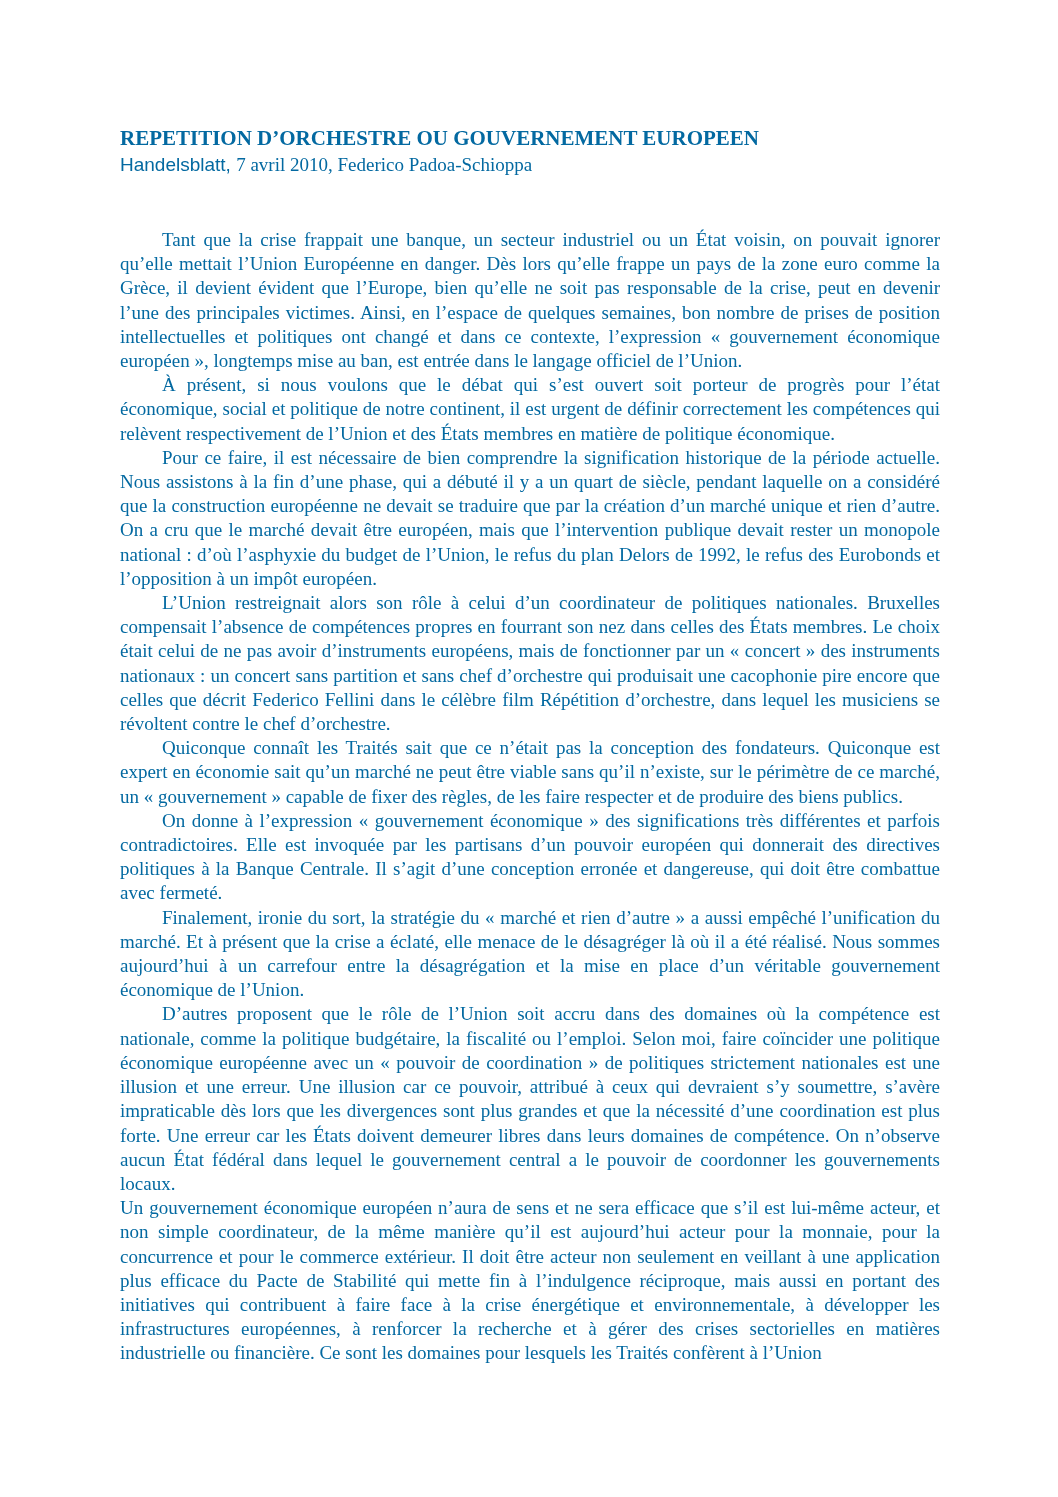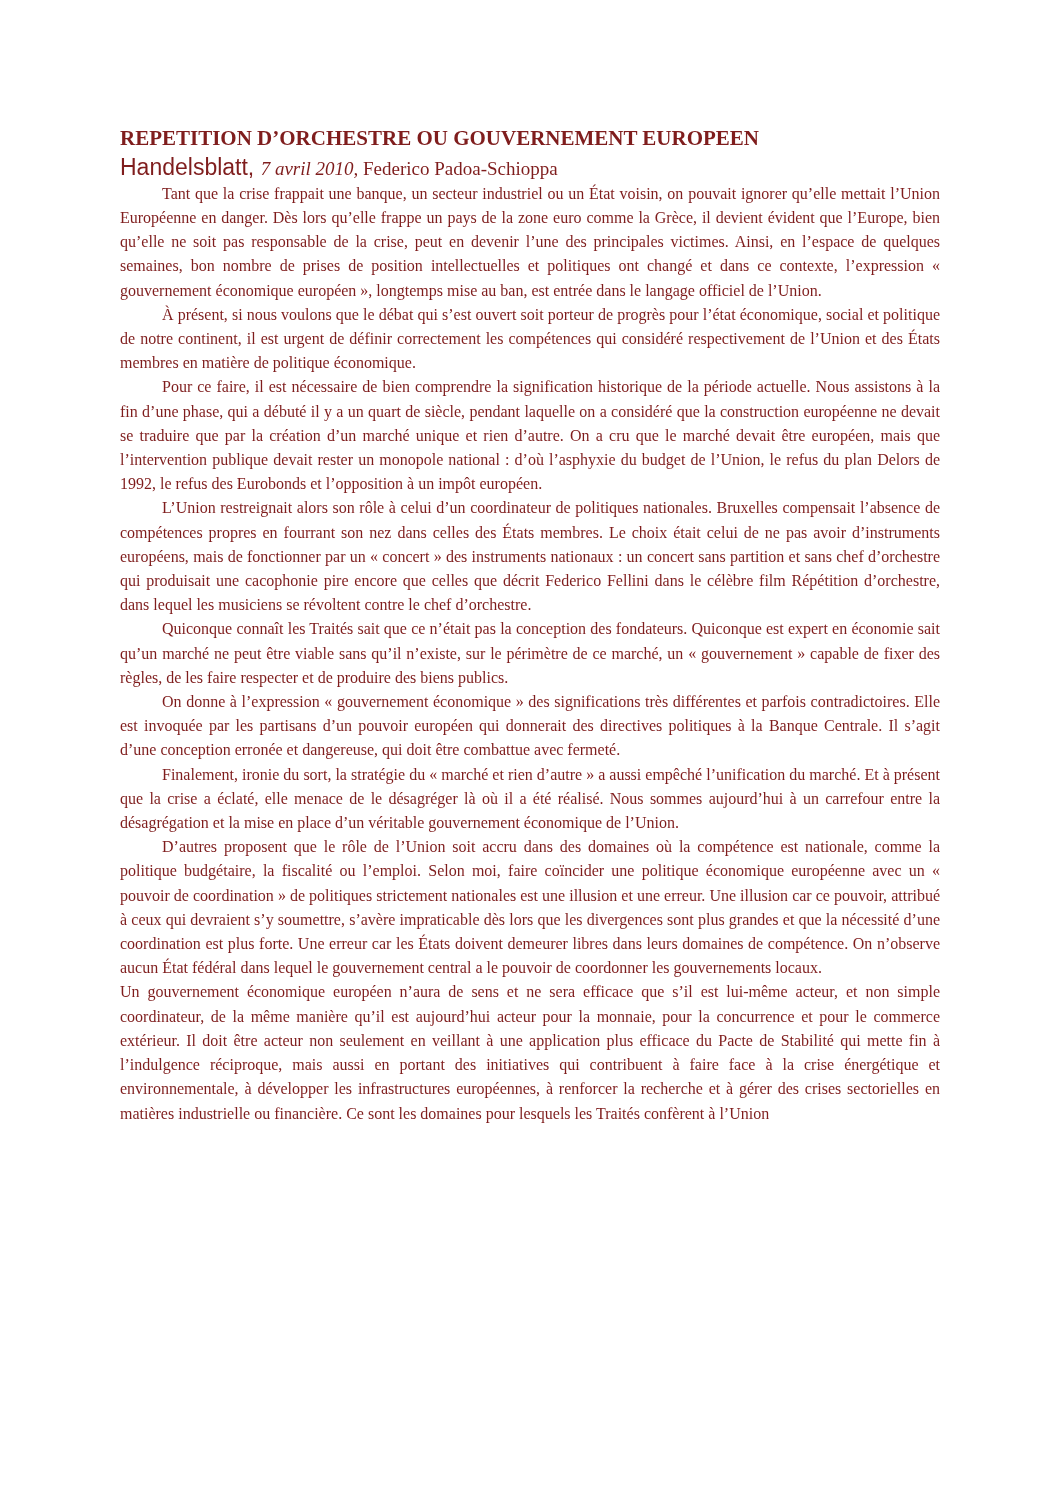--- a/index.html
+++ b/index.html
@@ -7,67 +7,67 @@
     padding: 0;
     background: #ffffff;
   }
   .page {
     position: relative;
     width: 1058px;
     height: 1497px;
     background: #ffffff;
     box-sizing: border-box;
     padding: 126px 118px 0 120px;
-    color: #7f1d1d;
+    color: #0369a1;
     font-family: "Liberation Serif", serif;
     overflow: hidden;
   }
   .title {
     margin: 0;
     font-size: 21px;
     font-weight: bold;
     line-height: 1.2;
     font-family: "Liberation Serif", serif;
   }
   .byline {
     margin: 3px 0 0 0;
     font-size: 19px;
     line-height: 1.2;
   }
   .byline .source {
     font-family: "Liberation Sans", sans-serif;
-    font-size: 23px;
+    font-size: 19px;
   }
   .byline .date {
-    font-style: italic;
   }
   .doc-body {
+    margin-top: 51px;
     text-align: justify;
-    font-size: 16px;
+    font-size: 19px;
     line-height: 24.2px;
   }
   .para {
     margin: 0;
     padding: 0;
   }
   .para.indent {
     text-indent: 42px;
   }
   .italic {
   }
 </style>
 </head>
 <body>
 
 <div class="page">
   <h1 class="title">REPETITION D’ORCHESTRE OU GOUVERNEMENT EUROPEEN</h1>
   <p class="byline"><span class="source">Handelsblatt, </span><span class="date">7 avril 2010, </span><span class="author">Federico Padoa-Schioppa</span></p>
   <div class="doc-body">
       <p class="para indent"><span>Tant que la crise frappait une banque, un secteur industriel ou un État voisin, on pouvait ignorer qu’elle mettait l’Union Européenne en danger. Dès lors qu’elle frappe un pays de la zone euro comme la Grèce, il devient évident que l’Europe, bien qu’elle ne soit pas responsable de la crise, peut en devenir l’une des principales victimes. Ainsi, en l’espace de quelques semaines, bon nombre de prises de position intellectuelles et politiques ont changé et dans ce contexte, l’expression « gouvernement économique européen », longtemps mise au ban, est entrée dans le langage officiel de l’Union.</span></p>
-      <p class="para indent"><span>À présent, si nous voulons que le débat qui s’est ouvert soit porteur de progrès pour l’état économique, social et politique de notre continent, il est urgent de définir correctement les compétences qui considéré respectivement de l’Union et des États membres en matière de politique économique.</span></p>
+      <p class="para indent"><span>À présent, si nous voulons que le débat qui s’est ouvert soit porteur de progrès pour l’état économique, social et politique de notre continent, il est urgent de définir correctement les compétences qui relèvent respectivement de l’Union et des États membres en matière de politique économique.</span></p>
       <p class="para indent"><span>Pour ce faire, il est nécessaire de bien comprendre la signification historique de la période actuelle. Nous assistons à la fin d’une phase, qui a débuté il y a un quart de siècle, pendant laquelle on a considéré que la construction européenne ne devait se traduire que par la création d’un marché unique et rien d’autre. On a cru que le marché devait être européen, mais que l’intervention publique devait rester un monopole national : d’où l’asphyxie du budget de l’Union, le refus du plan Delors de 1992, le refus des </span><span class="italic">Eurobonds</span><span> et l’opposition à un impôt européen.</span></p>
       <p class="para indent"><span>L’Union restreignait alors son rôle à celui d’un coordinateur de politiques nationales. Bruxelles compensait l’absence de compétences propres en fourrant son nez dans celles des États membres. Le choix était celui de ne pas avoir d’instruments européens, mais de fonctionner par un « concert » des instruments nationaux : un concert sans partition et sans chef d’orchestre qui produisait une cacophonie pire encore que celles que décrit Federico Fellini dans le célèbre film </span><span class="italic">Répétition d’orchestre</span><span>, dans lequel les musiciens se révoltent contre le chef d’orchestre.</span></p>
       <p class="para indent"><span>Quiconque connaît les Traités sait que ce n’était pas la conception des fondateurs. Quiconque est expert en économie sait qu’un marché ne peut être viable sans qu’il n’existe, sur le périmètre de ce marché, un « gouvernement » capable de fixer des règles, de les faire respecter et de produire des biens publics.</span></p>
       <p class="para indent"><span>On donne à l’expression « gouvernement économique » des significations très différentes et parfois contradictoires. Elle est invoquée par les partisans d’un pouvoir européen qui donnerait des directives politiques à la Banque Centrale. Il s’agit d’une conception erronée et dangereuse, qui doit être combattue avec fermeté.</span></p>
       <p class="para indent"><span>Finalement, ironie du sort, la stratégie du « marché et rien d’autre » a aussi empêché l’unification du marché. Et à présent que la crise a éclaté, elle menace de le désagréger là où il a été réalisé. Nous sommes aujourd’hui à un carrefour entre la désagrégation et la mise en place d’un véritable gouvernement économique de l’Union.</span></p>
       <p class="para indent"><span>D’autres proposent que le rôle de l’Union soit accru dans des domaines où la compétence est nationale, comme la politique budgétaire, la fiscalité ou l’emploi. Selon moi, faire coïncider une politique économique européenne avec un « pouvoir de coordination » de politiques strictement nationales est une illusion et une erreur. Une illusion car ce pouvoir, attribué à ceux qui devraient s’y soumettre, s’avère impraticable dès lors que les divergences sont plus grandes et que la nécessité d’une coordination est plus forte. Une erreur car les États doivent demeurer libres dans leurs domaines de compétence. On n’observe aucun État fédéral dans lequel le gouvernement central a le pouvoir de coordonner les gouvernements locaux.</span></p>
       <p class="para"><span>Un gouvernement économique européen n’aura de sens et ne sera efficace que s’il est lui-même acteur, et non simple coordinateur, de la même manière qu’il est aujourd’hui acteur pour la monnaie, pour la concurrence et pour le commerce extérieur.  Il doit être acteur non seulement en veillant à une application plus efficace du Pacte de Stabilité qui mette fin à l’indulgence réciproque, mais aussi en portant des initiatives qui contribuent à faire face à la crise énergétique et environnementale, à développer les infrastructures européennes, à renforcer la recherche et à gérer des crises sectorielles en matières industrielle ou financière. Ce sont les domaines pour lesquels les Traités confèrent à l’Union</span></p>
     </div>
 </div>
 

